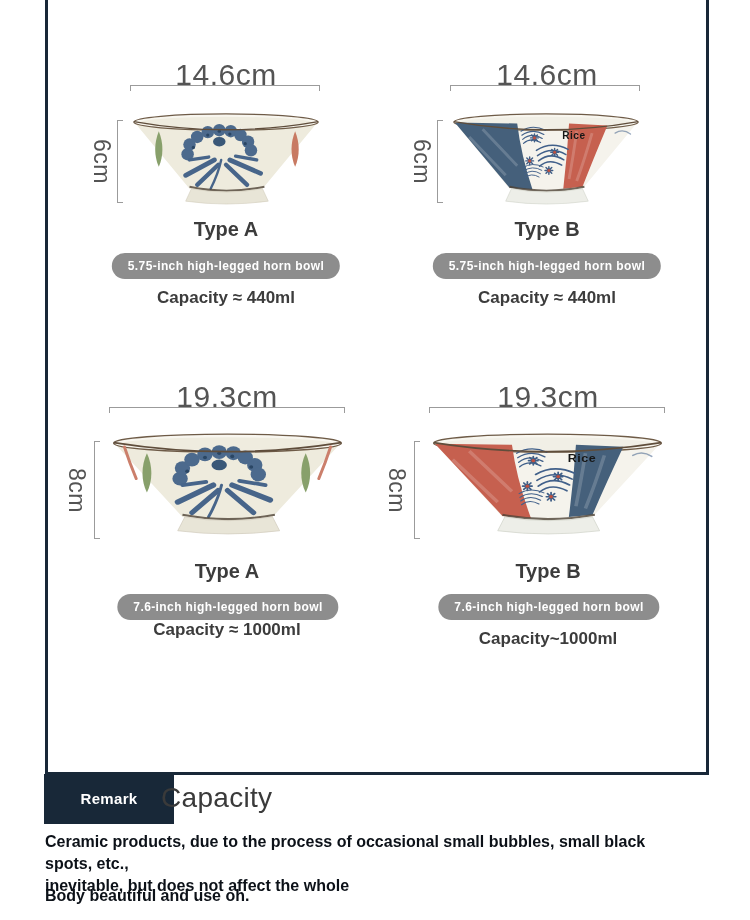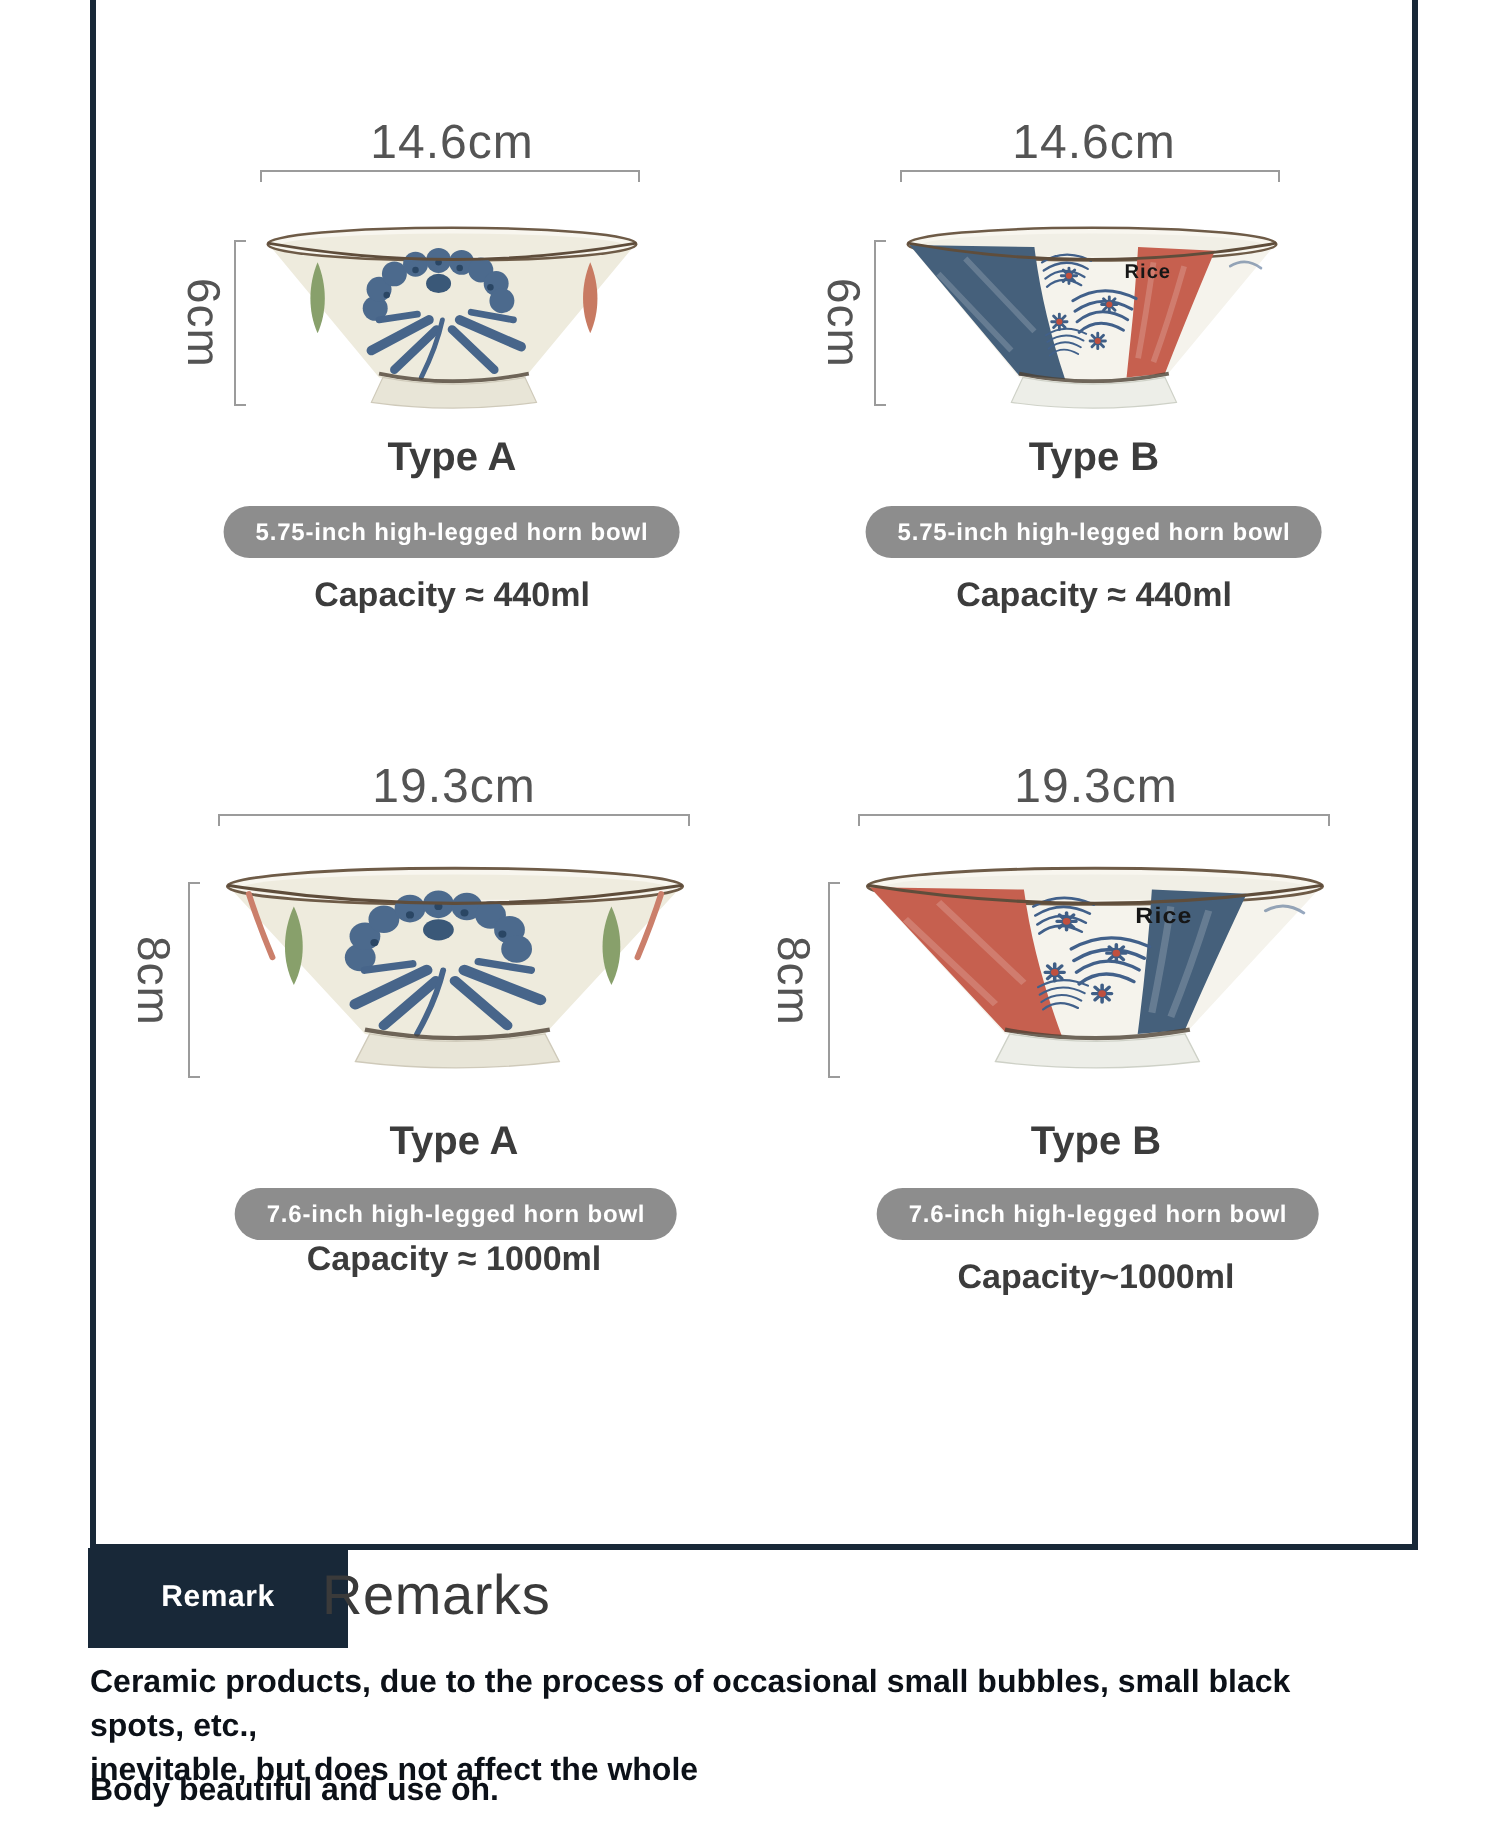--- a/index.html
+++ b/index.html
@@ -1,21 +1,21 @@
 <!DOCTYPE html>
 <html><head>
 <meta charset="utf-8">
 <style>
   html,body{margin:0;padding:0;background:#ffffff;}
   .page{position:relative;width:750px;height:920px;background:#ffffff;overflow:hidden;
         font-family:"Liberation Sans", sans-serif;}
   .abs{position:absolute;}
   .frame{position:absolute;left:45px;top:-6px;width:664px;height:781px;box-sizing:border-box;
          border:0 solid #182838;border-left-width:3.5px;border-right-width:3.5px;border-bottom-width:3.5px;}
-  .dimw{font-size:24px;font-weight:400;color:#545454;text-align:center;width:240px;letter-spacing:.5px;}
+  .dimw{font-size:30px;font-weight:400;color:#545454;text-align:center;width:240px;letter-spacing:.5px;}
   .hbr{height:6px;box-sizing:border-box;border:1.5px solid #9b9b9b;border-bottom:none;}
   .vbr{width:6px;box-sizing:border-box;border:1.5px solid #9b9b9b;border-right:none;}
   .dimh{writing-mode:vertical-rl;text-orientation:mixed;font-size:23px;font-weight:400;color:#545454;
         text-align:center;letter-spacing:.5px;}
   .type{font-size:20px;font-weight:700;color:#3c3c3c;text-align:center;width:240px;}
   .pill{height:26px;line-height:26px;border-radius:13px;background:#8d8d8d;color:#ffffff;
         font-size:12px;font-weight:700;letter-spacing:.4px;text-align:center;padding:0 16px;
         white-space:nowrap;transform:translateX(-50%);}
   .cap{font-size:17px;font-weight:700;color:#3c3c3c;text-align:center;width:260px;}
   .note{font-size:15.5px;font-weight:700;color:#3d3d3d;line-height:20px;width:520px;}
@@ -238,21 +238,21 @@
     <div class="abs pill" style="left:549px;top:594px">7.6-inch high-legged horn bowl</div>
     <div class="abs cap" style="left:418px;top:629px">Capacity~1000ml</div>
   </div>
 
   
   <div class="abs note" style="left:148px;top:713px">
   </div>
 
   
   <div class="abs badge" style="left:44px;top:774px">Remark</div>
-  <div class="abs remarks-h" style="left:161px;top:782px">Remarks</div>
+  <div class="abs remarks-h" style="left:161px;top:782px">Capacity</div>
 
   <div class="abs bodytext" style="left:45px;top:831px">
     <div>Ceramic products, due to the process of occasional small bubbles, small black spots, etc.,</div>
     <div>inevitable, but does not affect the whole</div>
   </div>
   <div class="abs bodytext" style="left:45px;top:885px">Body beautiful and use oh.</div>
 
 </div>
 
 </body></html>

